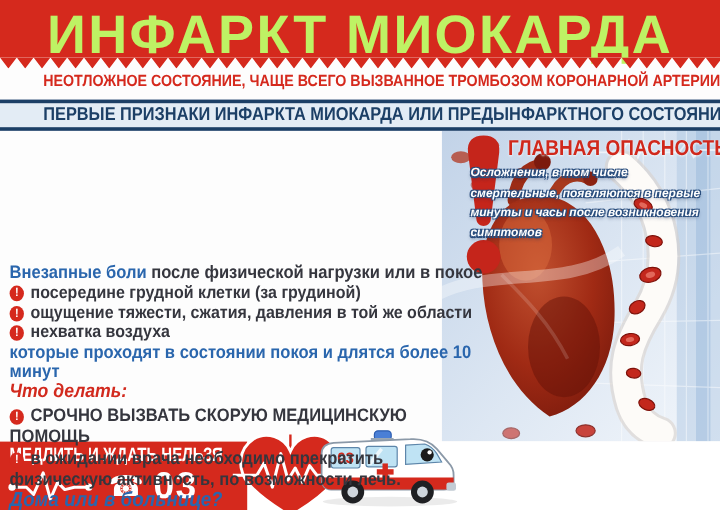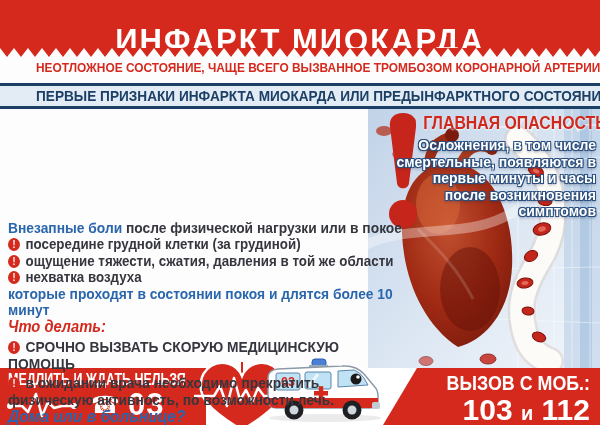--- a/index.html
+++ b/index.html
@@ -6,22 +6,22 @@
   .poster{
     position:relative; width:600px; height:425px; overflow:hidden;
     background:#fdfdfd; font-family:"Liberation Sans","DejaVu Sans",sans-serif;
     -webkit-font-smoothing:antialiased;
   }
   .abs{position:absolute;}
 
   
   .banner{left:0;top:0;width:600px;height:48px;background:#d5291d;}
   .banner h1{
-    margin:16px;height:48px;line-height:50px;text-align:center;
-    color:#ffffff;font-size:31px;font-weight:bold;letter-spacing:2px;white-space:nowrap;
+    margin:4px;height:48px;line-height:50px;text-align:center;
+    color:#bef264;font-size:45px;font-weight:bold;letter-spacing:2px;white-space:nowrap;
   }
   .zigzag{left:0;top:48px;width:600px;height:9px;display:block;}
 
   
   .subtitle{left:0;top:60px;width:600px;text-align:left;color:#d5291d;font-weight:bold;font-size:13.5px;}
   .sxc88{display:block;transform:scaleX(.88);transform-origin:50% 50%;white-space:nowrap;}
 
   
   .signs-band{
     left:0;top:83px;width:600px;box-sizing:border-box;height:26px;
@@ -33,22 +33,22 @@
   .main{left:0;top:109px;width:600px;height:259px;}
 
   
   .photo-panel{right:0;top:0;width:232px;height:259px;overflow:hidden;}
   .photo-panel svg.bg{position:absolute;left:0;top:0;}
   .excl{position:absolute;left:16px;top:2px;}
   .danger-head{position:absolute;left:44px;top:4px;width:188px;text-align:center;
     color:#d0281c;font-weight:bold;font-size:18px;white-space:nowrap;
     text-shadow:0 1px 2px rgba(255,255,255,.8);}
   .danger-head span{display:block;transform:scaleX(.88);transform-origin:50% 50%;}
-  .danger-text{position:absolute;left:24px;top:28px;width:204px;text-align:right;
-    color:#fff;font-weight:bold;font-size:14px;line-height:16.5px;
+  .danger-text{position:absolute;left:24px;top:28px;width:204px;text-align:left;
+    color:#fff;font-weight:bold;font-style:italic;font-size:10px;line-height:16.5px;
     text-shadow:-1px -1px 0 #2a4e7e,1px -1px 0 #2a4e7e,-1px 1px 0 #2a4e7e,1px 1px 0 #2a4e7e,0 2px 3px rgba(20,40,80,.55);}
 
   
   .content{left:8px;top:110px;width:640px;transform:scaleX(.92);transform-origin:0 0;z-index:2;}
   .content p,.content ul{margin:0;padding:0;}
   .lead{font-size:15px;font-weight:bold;color:#35363e;line-height:17px;max-width:430px;margin-bottom:1px;}
   .blue{color:#2a66ad;}
   ul.plain{list-style:none;}
   ul.symptoms li{font-size:14.5px;font-weight:bold;color:#35363e;line-height:16.5px;max-width:430px;}
   .blt{display:inline-block;width:13px;height:13px;border-radius:50%;background:#d5291d;color:#fff;
@@ -194,28 +194,20 @@
         <li><span class="blt">!</span><span>СРОЧНО ВЫЗВАТЬ СКОРУЮ МЕДИЦИНСКУЮ ПОМОЩЬ</span></li>
         <li><span class="blt">!</span><span>в ожидании врача необходимо прекратить физическую активность, по возможности лечь.</span></li>
       </ul>
 
       <p class="home-head">Дома или в больнице?</p>
 
     </div>
   </div>
 
   <footer class="abs bottom">
-    <div class="right-red">
-      <div class="mob-label">ВЫЗОВ С МОБ.:</div>
-      <div class="mob-nums">
-        <span>103</span>
-        <span class="conj">и</span>
-        <span>112</span>
-      </div>
-    </div>
 
     <div class="left-red">
       <div class="slogan">МЕДЛИТЬ И ЖДАТЬ НЕЛЬЗЯ</div>
       <div class="call-row">
         <svg width="74" height="30" viewBox="0 0 74 30">
           <polyline points="4,16 16,16 22,22 30,4 36,26 42,12 48,18 56,16 68,16" fill="none" stroke="#ffffff" stroke-width="2.5" stroke-linejoin="round" stroke-linecap="round"></polyline>
           <circle cx="4" cy="16" r="3" fill="#ffffff"></circle>
             <circle cx="68" cy="16" r="3" fill="#ffffff"></circle>
         </svg>
         <span class="phone-glyph">☎</span>

